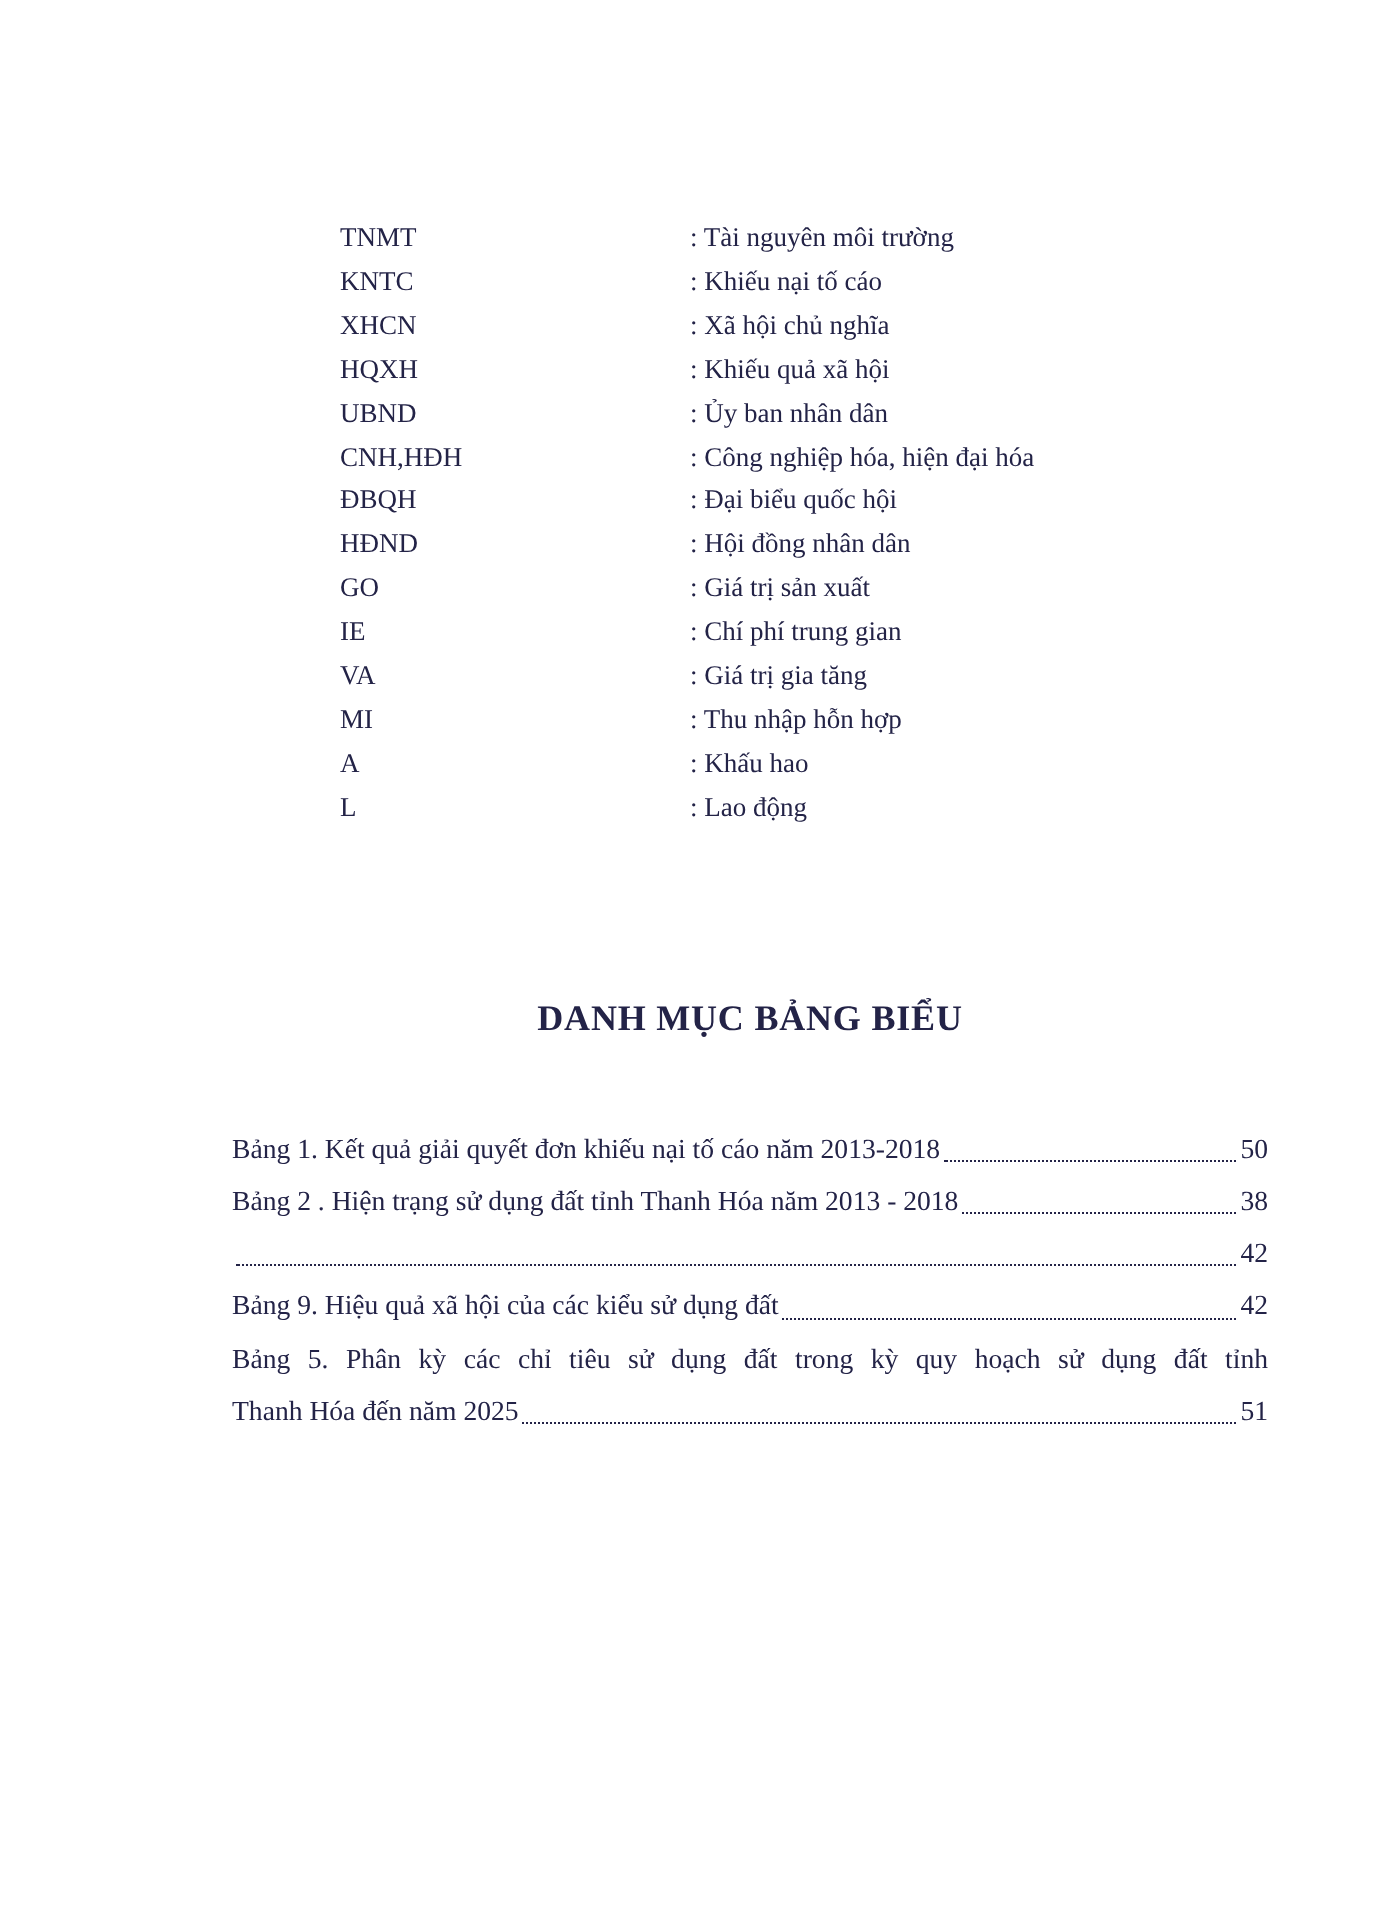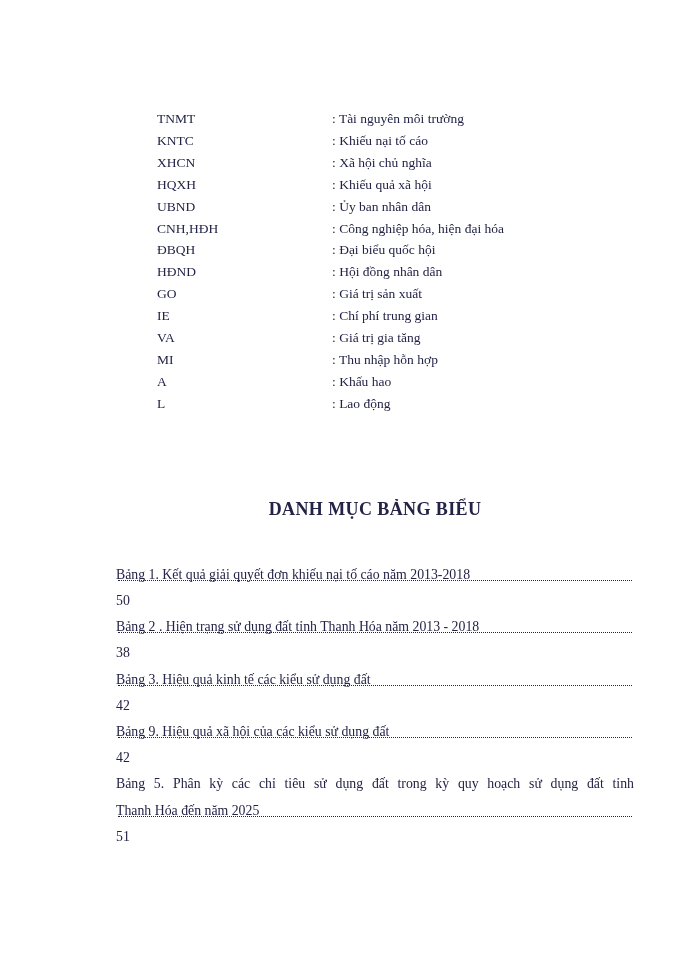--- a/index.html
+++ b/index.html
@@ -12,21 +12,21 @@
     overflow: hidden;
   }
   .page {
     width: 700px;
     height: 960px;
     padding: 108px 66px 0 116px;
     background: #ffffff;
   }
 
   
-  .abbr-section { margin-left: 41px; }
+  .abbr-section { margin-left: 54px; }
   .abbr-row {
     display: flex;
     font-size: 13.5px;
     line-height: 21.9px;
   }
   .abbr-code { width: 175px; flex: 0 0 175px; }
   .abbr-meaning { flex: 1; }
 
   
   .heading {
@@ -38,21 +38,20 @@
   }
 
   
   .toc-section {
     margin-top: 42px;
     font-size: 13.8px;
   }
   .toc-item {
     display: flex;
     line-height: 26.2px;
-    flex-direction: column;
   }
   .toc-label { white-space: nowrap; }
   .toc-dots {
     flex: 1 1 auto;
     position: relative;
     min-width: 12px;
   }
   .toc-dots::after {
     content: "";
     position: absolute;
@@ -139,21 +138,20 @@
       <span class="toc-label">Bảng 1. Kết quả giải quyết đơn khiếu nại tố cáo năm 2013-2018</span>
       <span class="toc-dots"></span>
       <span class="toc-page">50</span>
     </div>
     <div class="toc-item">
       <span class="toc-label">Bảng 2 . Hiện trạng sử dụng đất tỉnh Thanh  Hóa năm 2013 - 2018</span>
       <span class="toc-dots"></span>
       <span class="toc-page">38</span>
     </div>
     <div class="toc-item">
-      <span class="toc-label">Bảng 3. Hiệu quả kinh tế các kiểu sử dụng đất</span>
       <span class="toc-dots"></span>
       <span class="toc-page">42</span>
     </div>
     <div class="toc-item">
       <span class="toc-label">Bảng 9. Hiệu quả xã hội của các kiểu sử dụng đất</span>
       <span class="toc-dots"></span>
       <span class="toc-page">42</span>
     </div>
     <div>
       <div class="toc-line-justified">Bảng 5. Phân kỳ các chỉ tiêu sử dụng đất trong kỳ quy hoạch sử dụng đất tỉnh</div>

